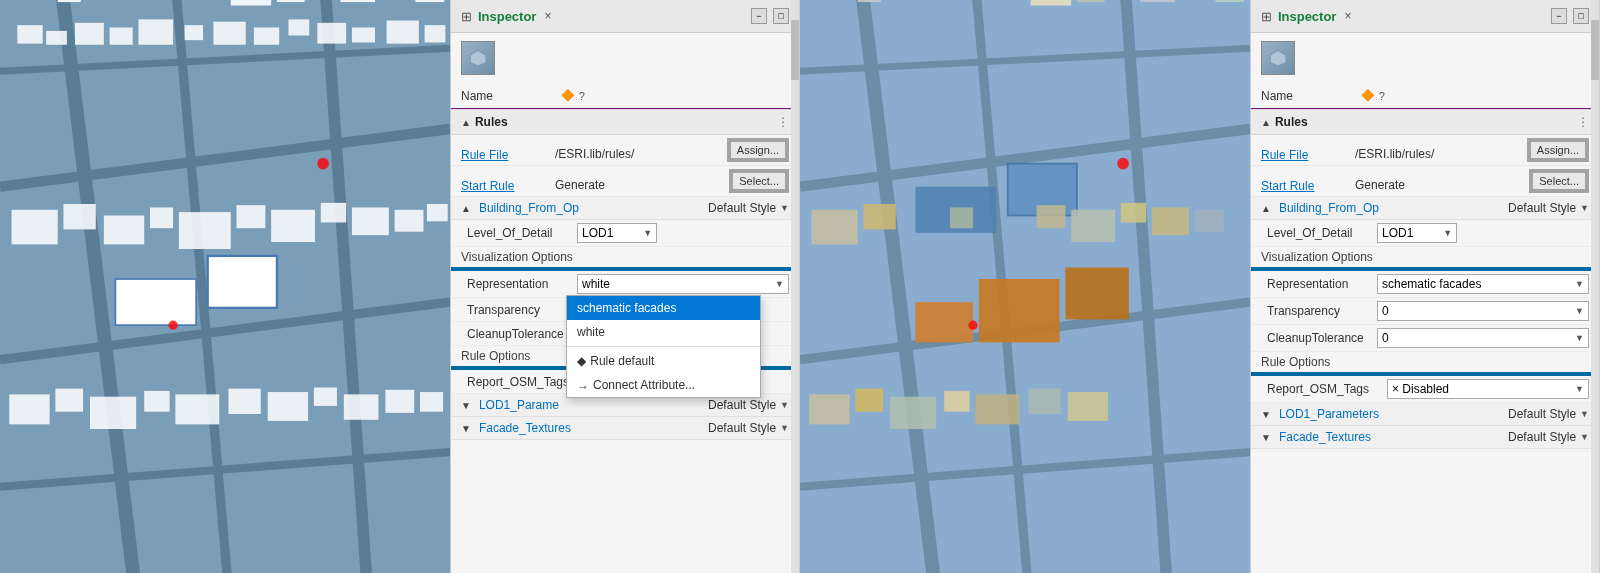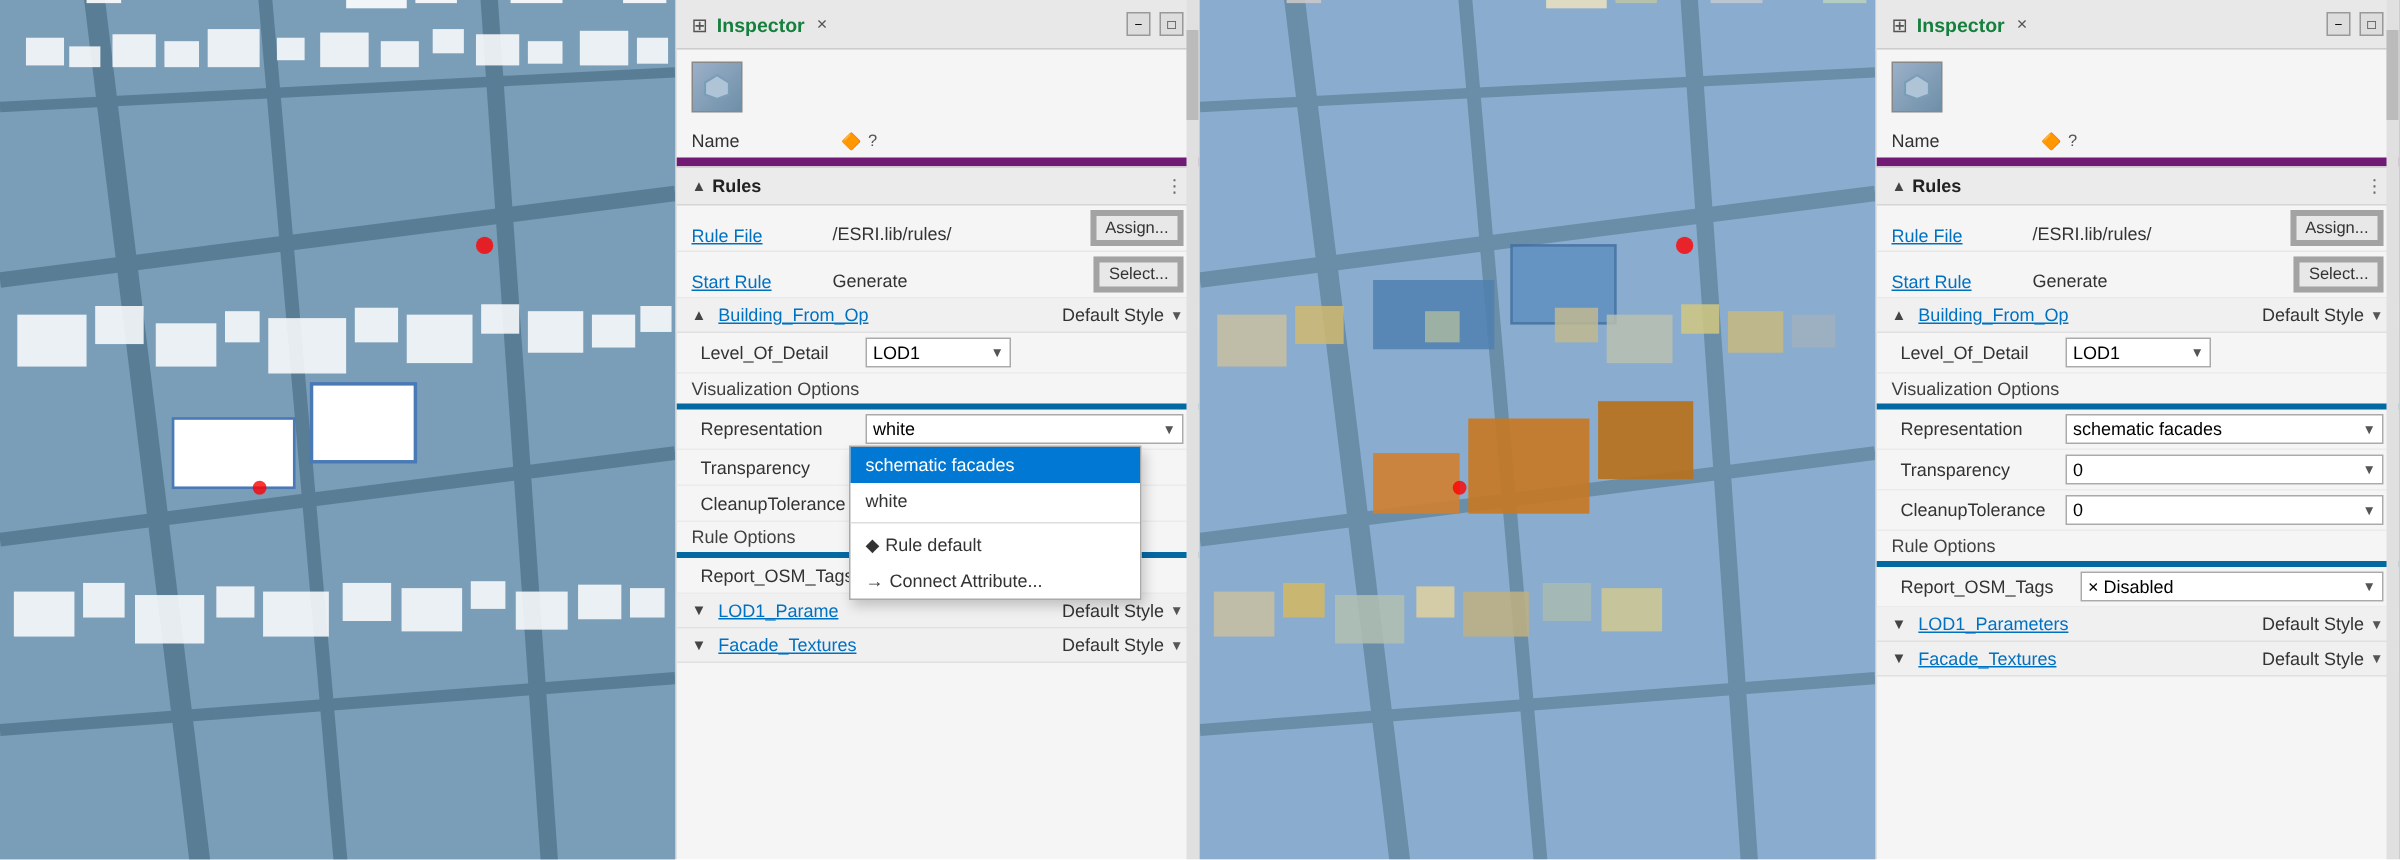--- a/index.html
+++ b/index.html
@@ -96,21 +96,21 @@
       border: 1px solid #888;
       display: flex;
       align-items: center;
       justify-content: center;
     }
 
     .field-row {
       display: flex;
       align-items: center;
       padding: 4px 10px;
-      border-bottom: 6px solid #701a75;
+      border-bottom: 1px solid #701a75;
       min-height: 26px;
     }
 
     .field-label {
       color: #333;
       font-size: 12px;
       min-width: 100px;
       flex-shrink: 0;
     }
 
@@ -157,21 +157,20 @@
       align-items: center;
       padding: 4px 10px 4px 10px;
       background: #f0f0f0;
       border-bottom: 1px solid #e0e0e0;
       cursor: pointer;
     }
 
     .subsection-title {
       font-size: 12px;
       color: #0070c0;
-      text-decoration: underline;
       margin-left: 4px;
     }
 
     .subsection-value {
       margin-left: auto;
       font-size: 12px;
       color: #333;
       margin-right: 4px;
     }
 
@@ -211,21 +210,21 @@
       color: #333;
     }
 
     .lod-dropdown {
       background: white;
       border: 1px solid #aaa;
       padding: 2px 4px;
       font-size: 12px;
       display: flex;
       align-items: center;
-      gap: 47px;
+      gap: 30px;
       cursor: pointer;
       min-width: 80px;
     }
 
     .prop-row {
       display: flex;
       align-items: center;
       padding: 3px 10px 3px 16px;
       border-bottom: 1px solid #ebebeb;
       min-height: 24px;

